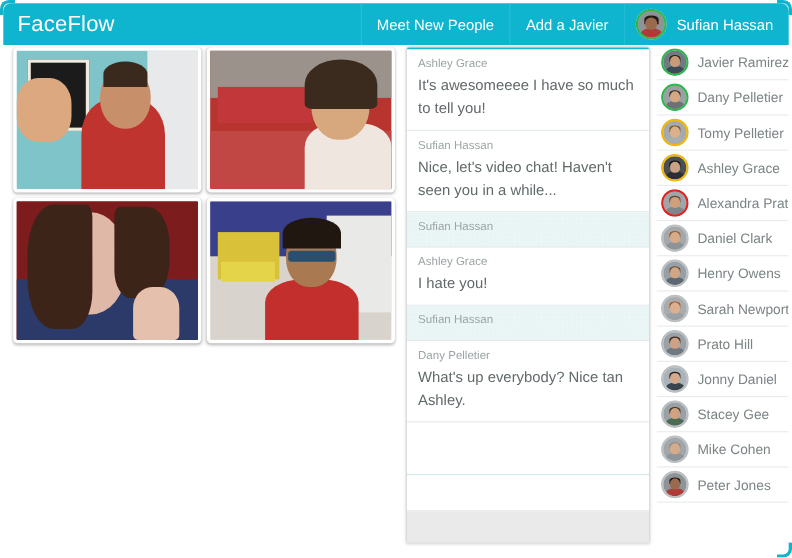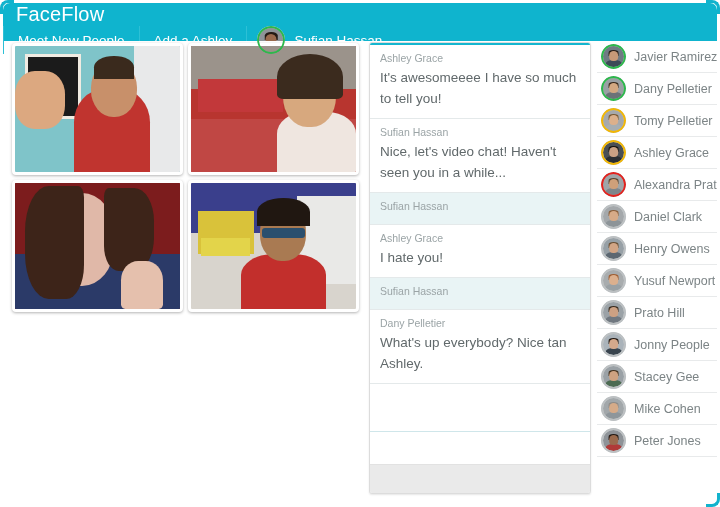--- a/index.html
+++ b/index.html
@@ -18,21 +18,20 @@
 
   
   .header {
     position: absolute;
     left: 3px; top: 3px;
     width: 714px; height: 38px;
     background: #0fb4ce;
     border-radius: 7px 7px 0 0;
     display: flex;
     align-items: stretch;
-    flex-direction: column;
   }
   .brand {
     display: flex; align-items: center;
     padding-left: 13px;
     flex: 1 1 auto;
   }
   .brand-text {
     color: #ffffff;
     font-size: 20px;
     letter-spacing: .2px;
@@ -241,21 +240,21 @@
 
   <div class="header">
     <div class="brand">
       <span class="brand-text">FaceFlow</span>
     </div>
     <div class="nav">
       <div class="nav-item">
         <span>Meet New People</span>
       </div>
       <div class="nav-item">
-        <span>Add a Ashley</span>
+        <span>Add a Javier</span>
       </div>
       <div class="nav-item user">
         <span class="avatar" id="header-avatar" style="width:28px;height:28px;">
             <span class="face">
               <span class="bg" style="background:#8e9398;"></span>
               <span class="body" style="background:#b03a38;"></span>
               <span class="hair" style="background:#241a14;"></span>
               <span class="head" style="background:#9a6a4d;"></span>
             </span>
             <span class="ring" style="border-color:#2db84c;"></span>
@@ -439,21 +438,21 @@
           <div class="contact">
             <span class="avatar" style="width: 25px; height: 25px;">
               <span class="face">
                 <span class="bg" style="background:#a8acae;"></span>
                 <span class="body" style="background:#9aa1a5;"></span>
                 <span class="hair" style="background:#a05f33;"></span>
                 <span class="head" style="background:#dcb08e;"></span>
               </span>
               <span class="ring" style="border-color:#bcc0c2;"></span>
             </span>
-            <span class="contact-name">Yusuf Newport</span>
+            <span class="contact-name">Sarah Newport</span>
           </div>
           <div class="contact">
             <span class="avatar" style="width: 25px; height: 25px;">
               <span class="face">
                 <span class="bg" style="background:#9ba2a7;"></span>
                 <span class="body" style="background:#707880;"></span>
                 <span class="hair" style="background:#3b2d20;"></span>
                 <span class="head" style="background:#cda183;"></span>
               </span>
               <span class="ring" style="border-color:#bcc0c2;"></span>
@@ -463,21 +462,21 @@
           <div class="contact">
             <span class="avatar" style="width: 25px; height: 25px;">
               <span class="face">
                 <span class="bg" style="background:#aab3ba;"></span>
                 <span class="body" style="background:#39444e;"></span>
                 <span class="hair" style="background:#241b14;"></span>
                 <span class="head" style="background:#d4a98c;"></span>
               </span>
               <span class="ring" style="border-color:#bcc0c2;"></span>
             </span>
-            <span class="contact-name">Jonny People</span>
+            <span class="contact-name">Jonny Daniel</span>
           </div>
           <div class="contact">
             <span class="avatar" style="width: 25px; height: 25px;">
               <span class="face">
                 <span class="bg" style="background:#9aa1a6;"></span>
                 <span class="body" style="background:#4c6b52;"></span>
                 <span class="hair" style="background:#45331f;"></span>
                 <span class="head" style="background:#cfa281;"></span>
               </span>
               <span class="ring" style="border-color:#bcc0c2;"></span>

